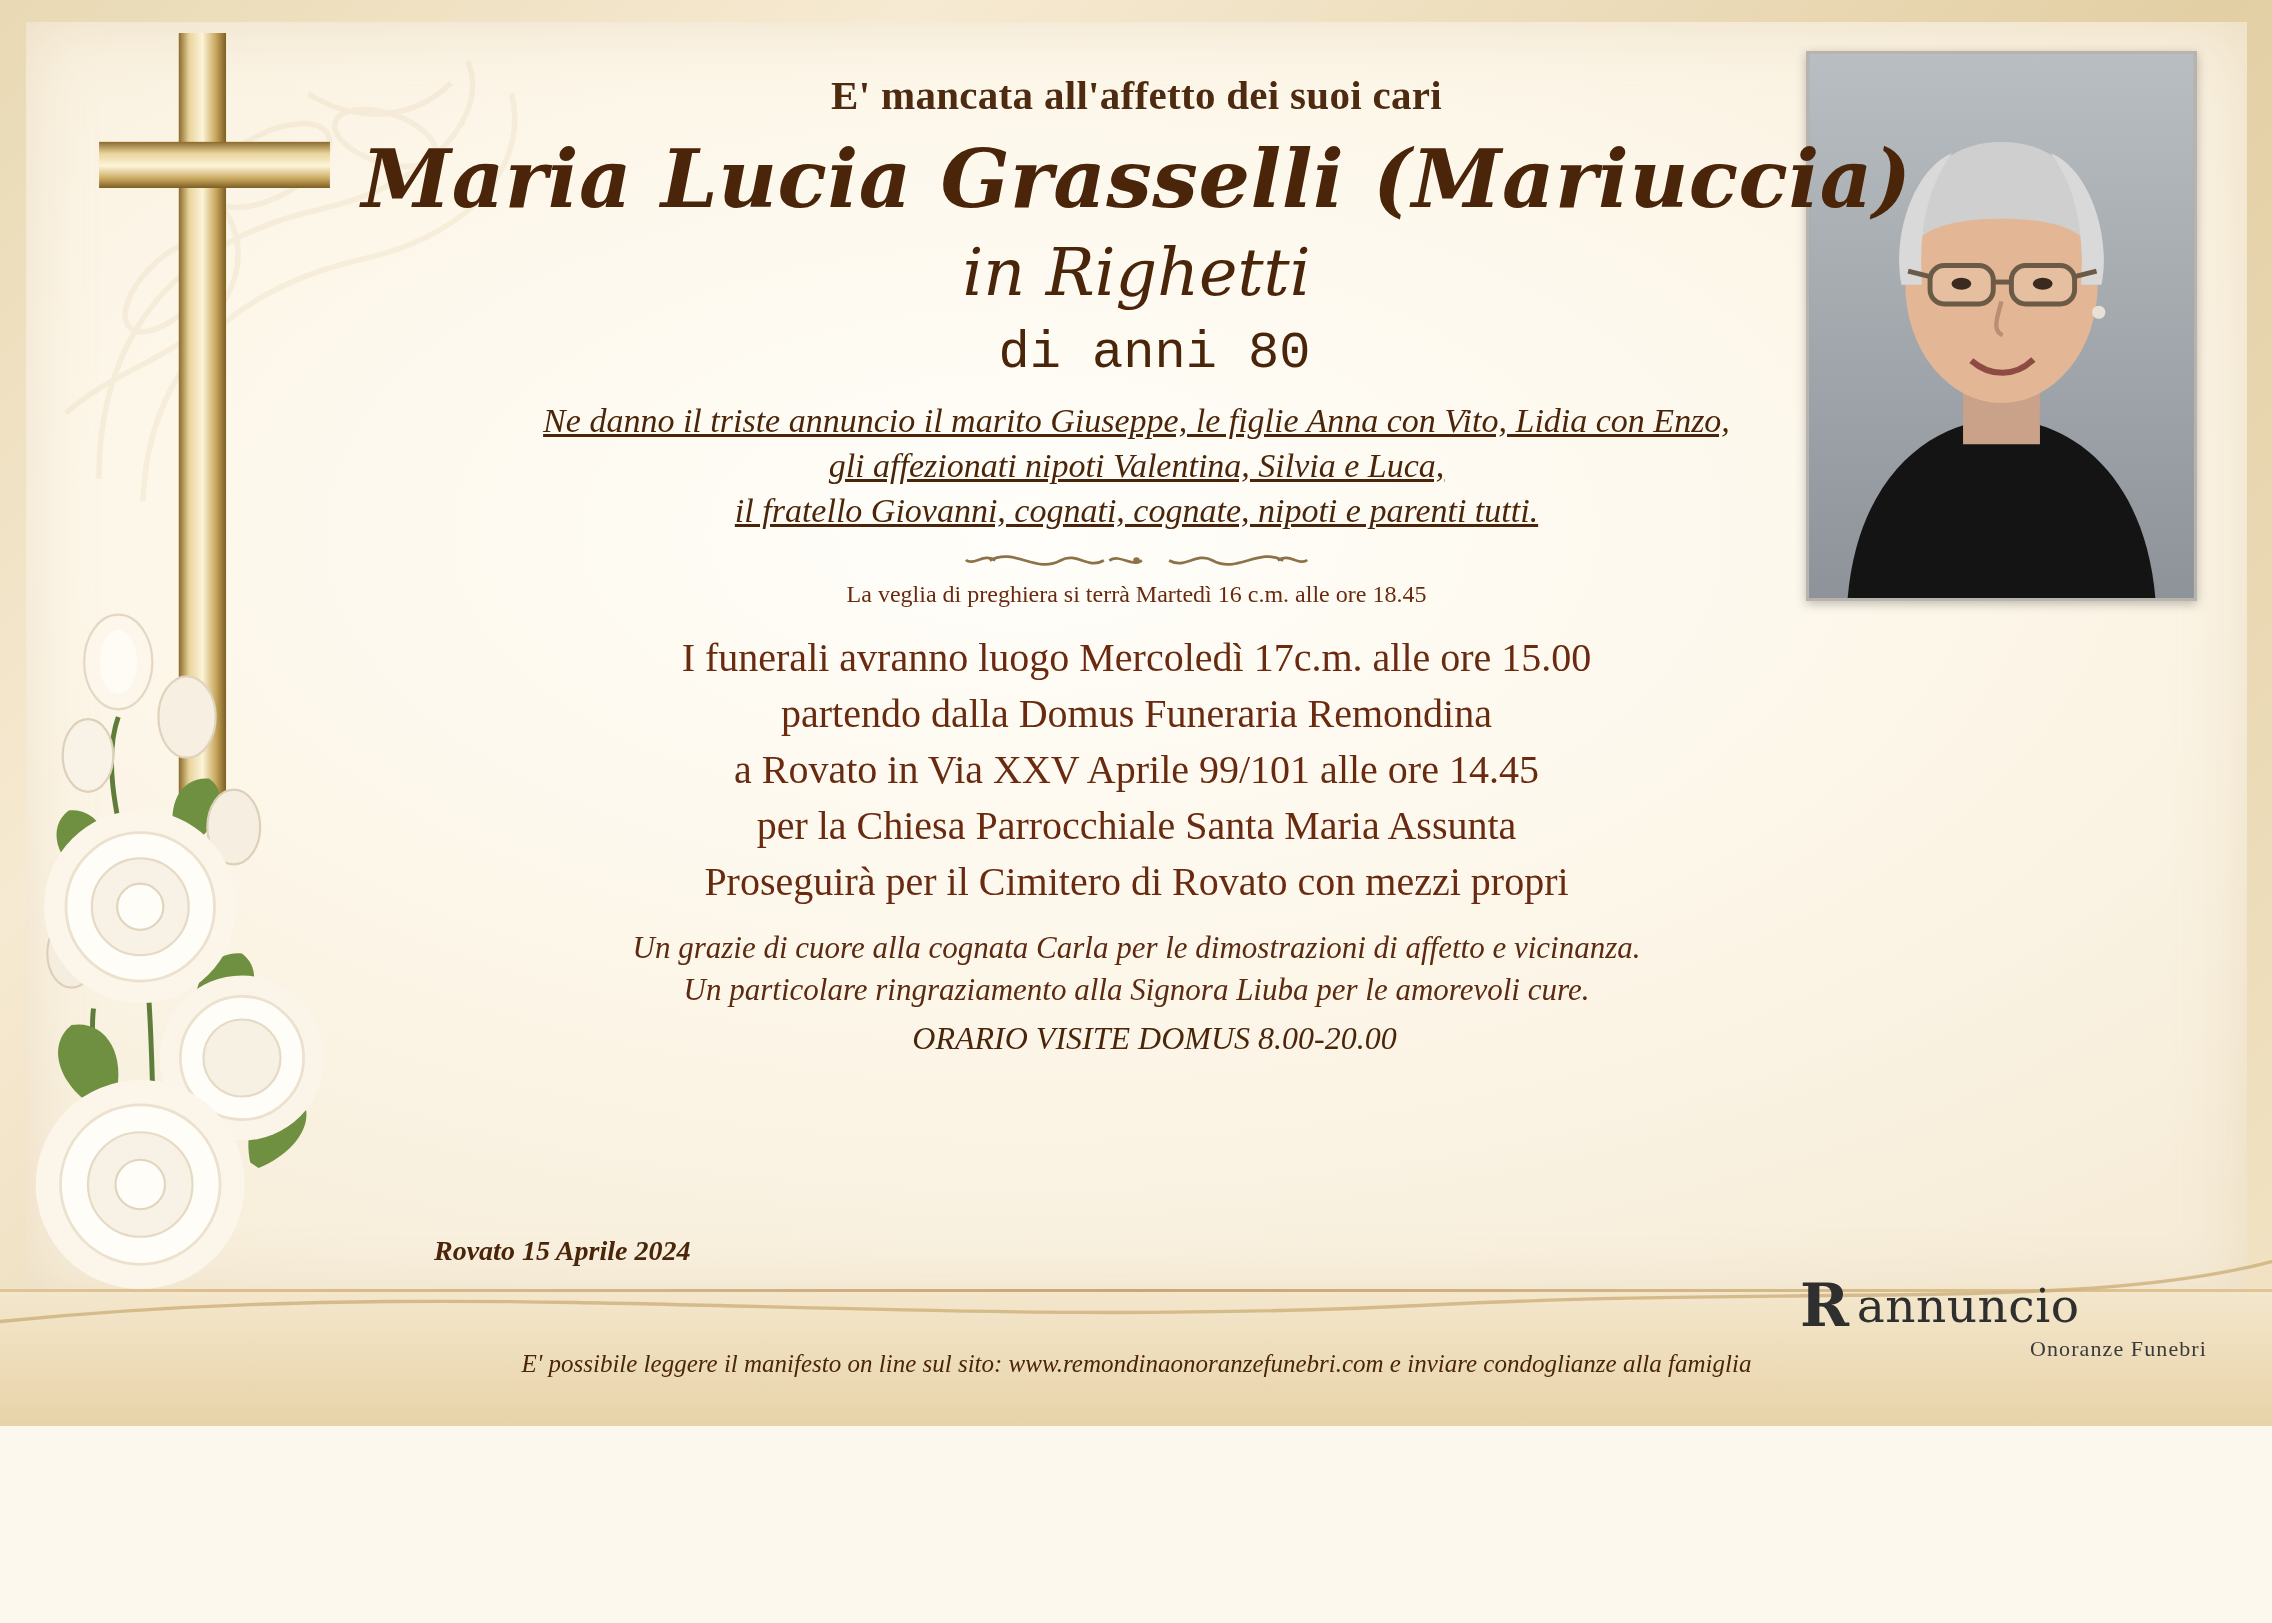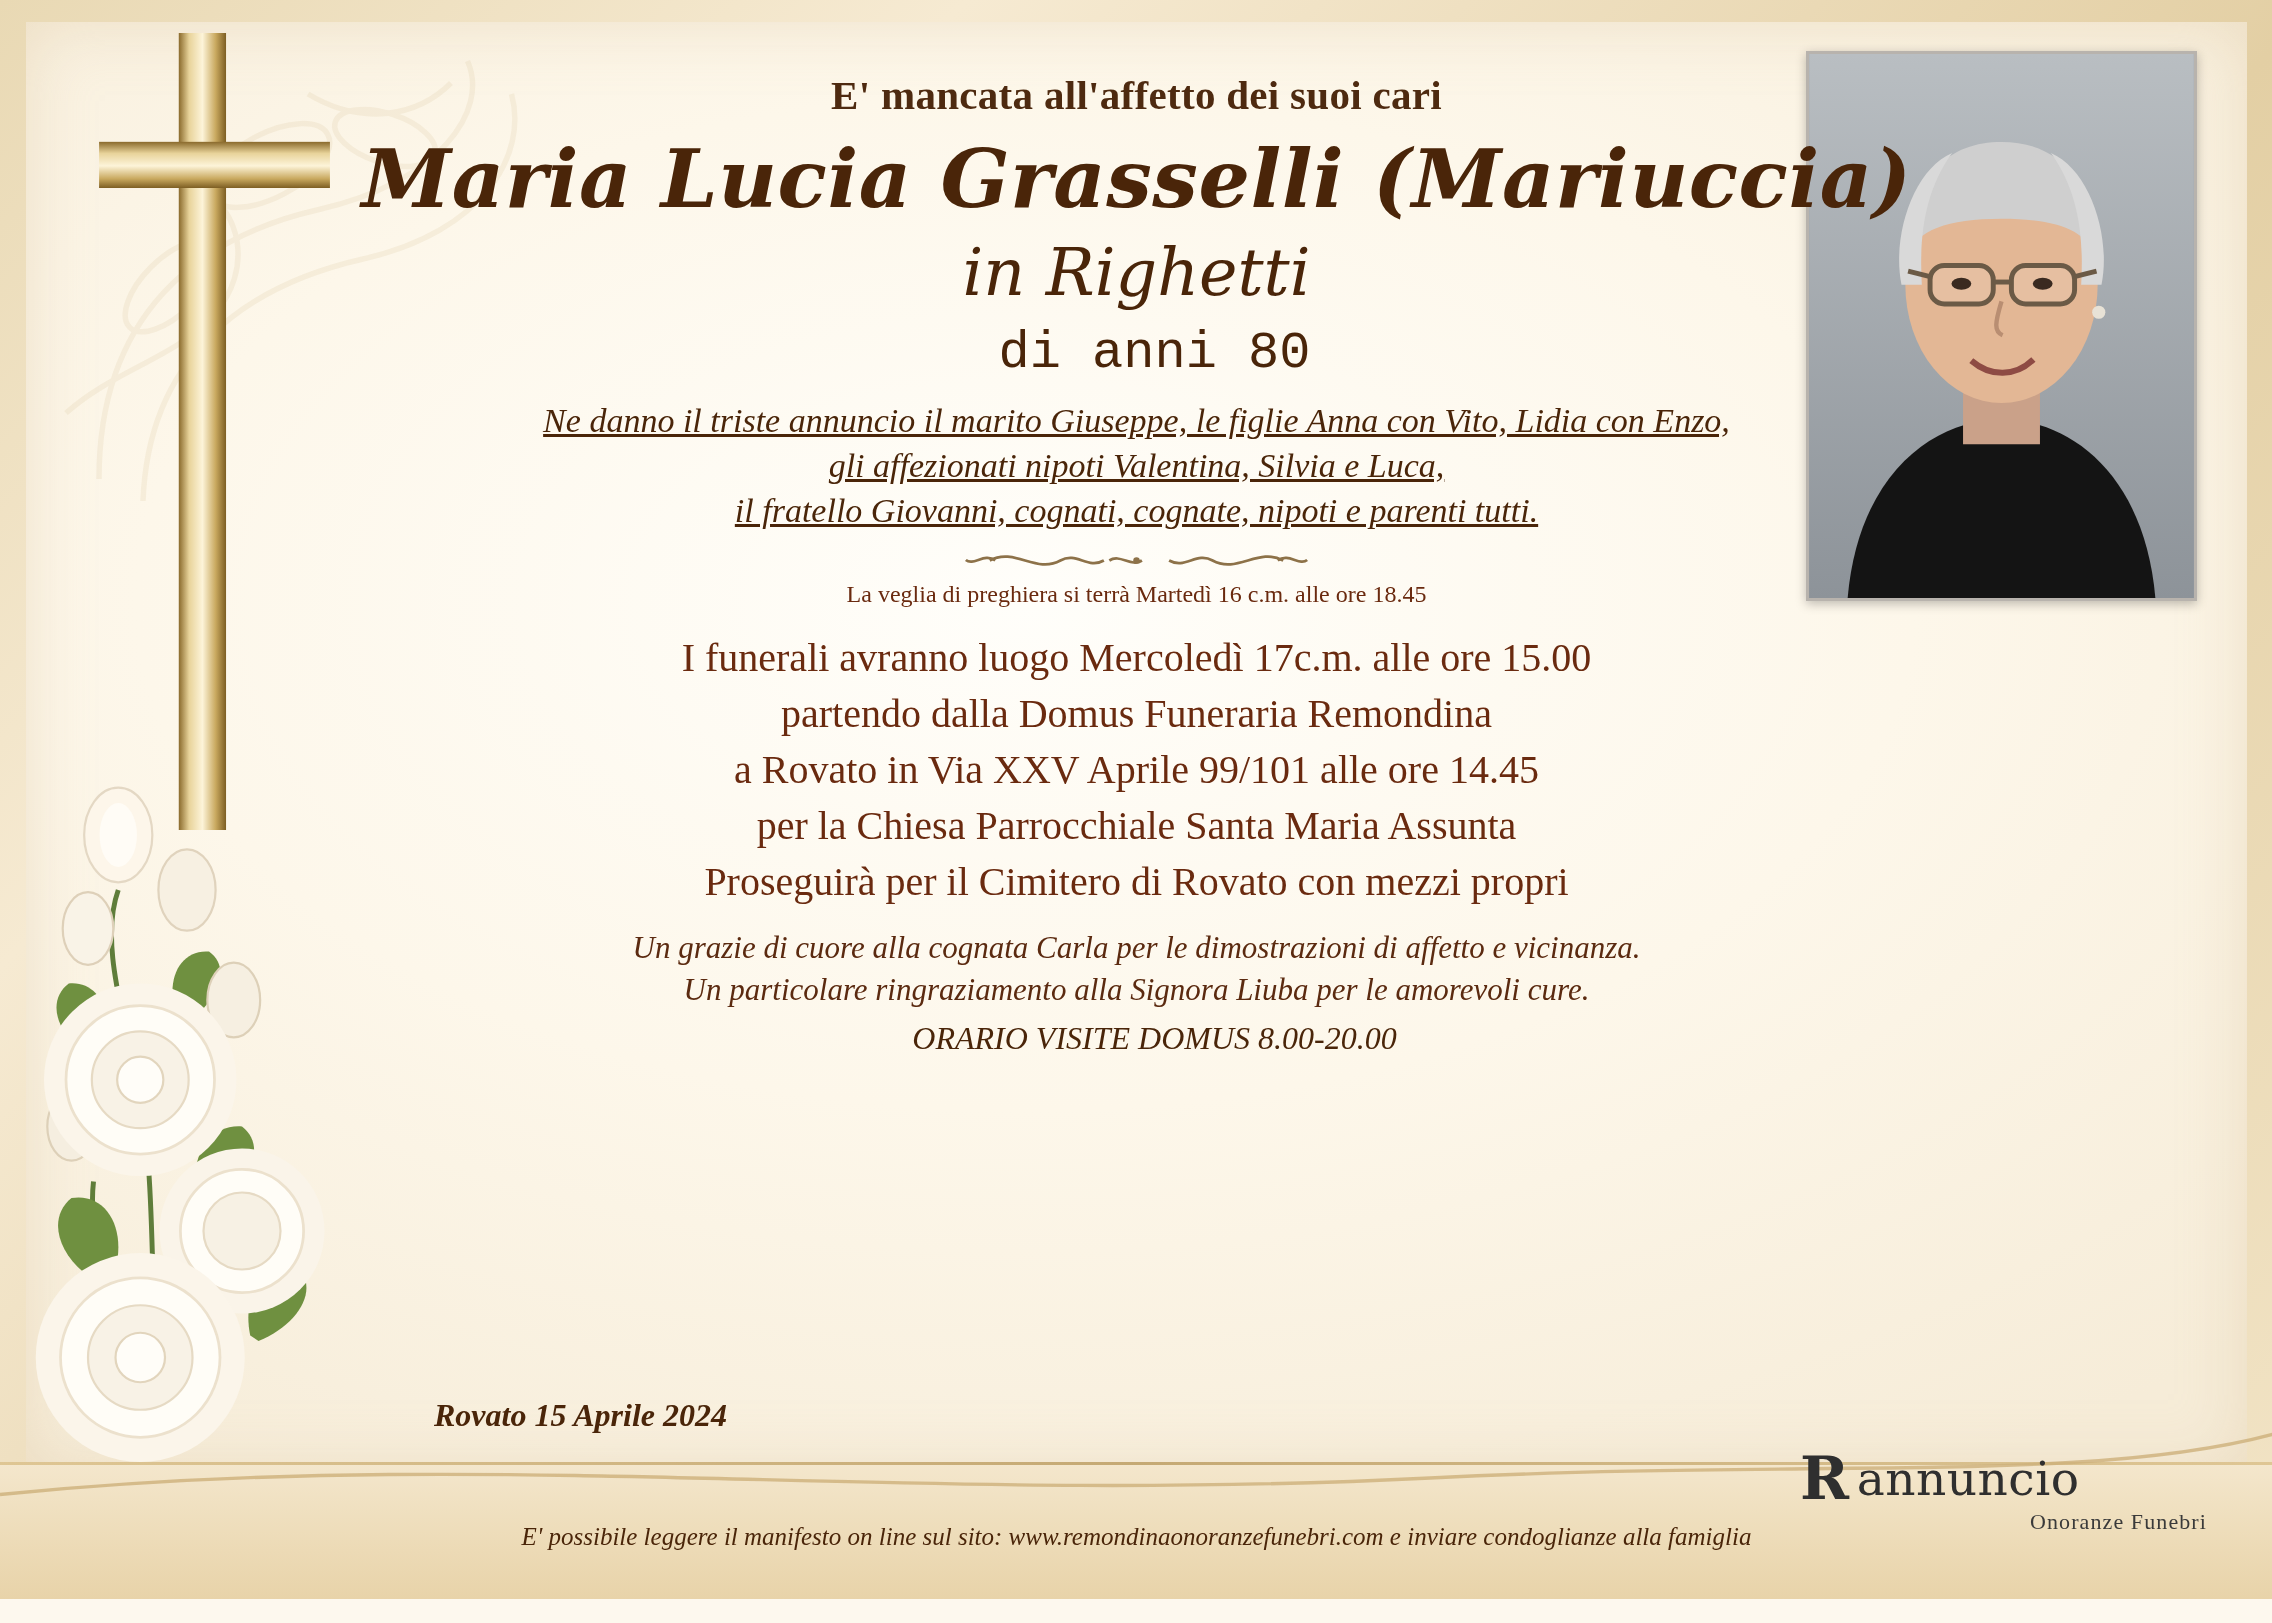--- a/index.html
+++ b/index.html
@@ -4,21 +4,21 @@
 <style>
   html,body{margin:0;padding:0;}
   body{
     width:2273px;height:1623px;
     background:#fdf8ee;
     font-family:"Liberation Serif",serif;
     overflow:hidden;
   }
   .poster{
     position:relative;
-    width:2273px;height:1599px;
+    width:2273px;height:1426px;
     background:
       radial-gradient(ellipse 70% 60% at 50% 45%, #fffdf6 0%, #fbf3e2 55%, #f3e6cb 100%);
     overflow:hidden;
   }
   
   .frame-outer{
     position:absolute;inset:0;
     background:linear-gradient(135deg,#e9d9b4 0%,#f6ead2 25%,#e3cfa4 60%,#f2e4c6 100%);
   }
   .frame-inner{
@@ -139,22 +139,22 @@
     color:#5b2a10;
   }
   .hours{
     margin-top:10px;
     font-size:32px;
     font-style:italic;
     color:#4a2509;
     padding-left:36px;
   }
   .place-date{
-    position:absolute;left:434px;bottom:165px;
-    font-size:32px;font-style:italic;font-weight:bold;color:#4a2509;
+    position:absolute;left:434px;bottom:159px;
+    font-size:28px;font-style:italic;font-weight:bold;color:#4a2509;
   }
   .footer-note{
     position:absolute;left:0;right:0;bottom:48px;
     text-align:center;
     font-size:25px;font-style:italic;color:#4a2509;
   }
   .logo{
     position:absolute;right:66px;bottom:44px;
     width:407px;height:104px;
     text-align:left;

